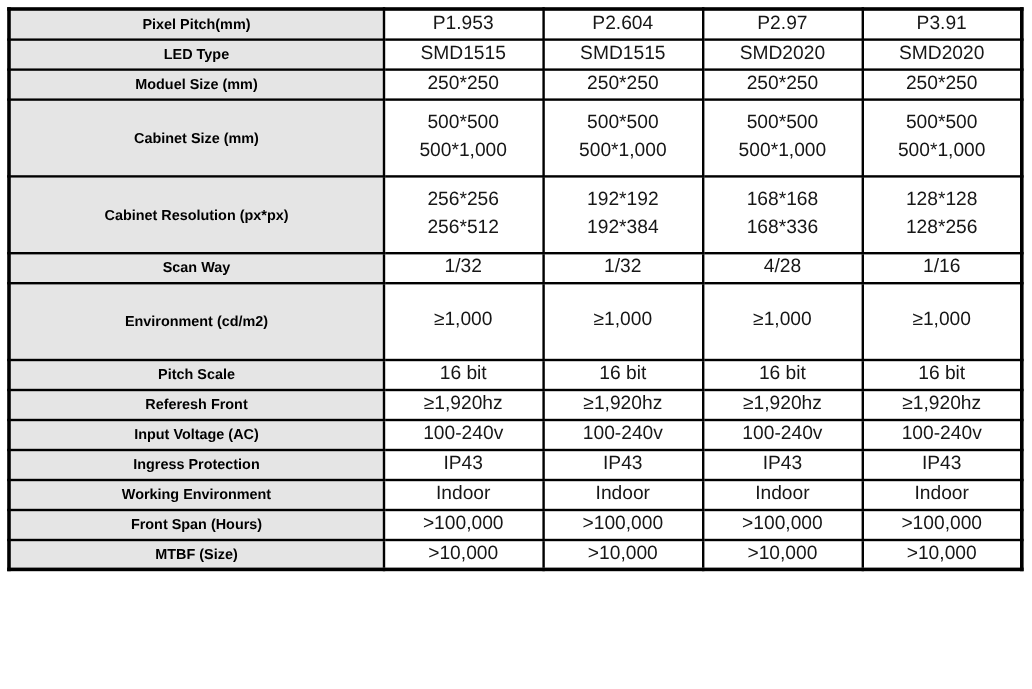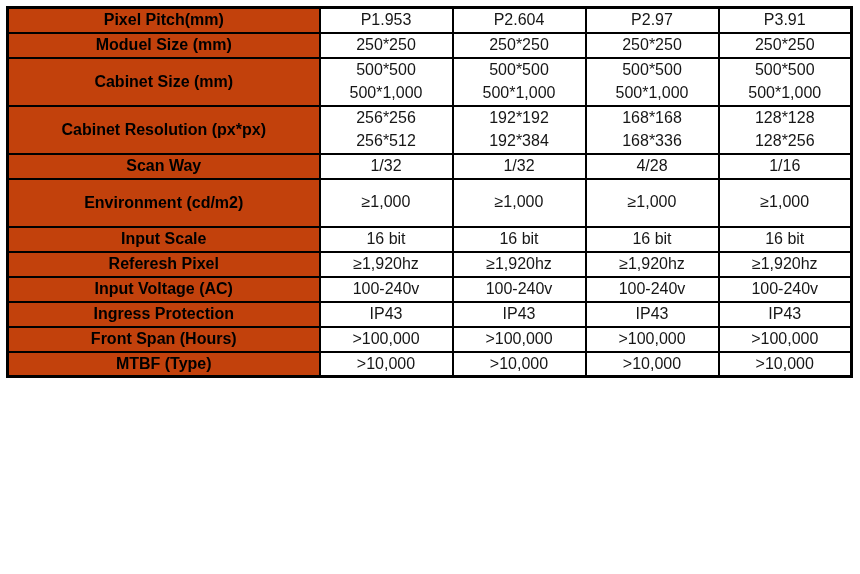--- a/index.html
+++ b/index.html
@@ -17,54 +17,61 @@
   col.c-label{width:312px;}
   col.c-val{width:133px;}
   th,td{
     border:2px solid #000;
     text-align:center;
     vertical-align:middle;
     padding:0 2px;
     overflow:hidden;
   }
   th.label{
-    background:#c2410c;
+    background:#e5e5e5;
     font-weight:bold;
-    font-size:16px;
+    font-size:12px;
     color:#000;
   }
   td.value{
     background:#ffffff;
     font-weight:normal;
     font-size:16px;
     color:#161616;
     white-space:pre-line;
     line-height:1.42;
   }
   tr.single{height:25px;}
-  tr.tall{height:48px;}
+  tr.tall{height:64px;}
 </style>
 </head>
 <body>
 
 <table class="spec">
   <colgroup>
     <col class="c-label">
       <col class="c-val">
       <col class="c-val">
       <col class="c-val">
       <col class="c-val">
   </colgroup>
   <tbody>
     <tr class="single">
       <th class="label">Pixel Pitch(mm)</th>
       <td class="value">P1.953</td>
       <td class="value">P2.604</td>
       <td class="value">P2.97</td>
       <td class="value">P3.91</td>
+    </tr>
+    <tr class="single">
+      <th class="label">LED Type</th>
+      <td class="value">SMD1515</td>
+      <td class="value">SMD1515</td>
+      <td class="value">SMD2020</td>
+      <td class="value">SMD2020</td>
     </tr>
     <tr class="single">
       <th class="label">Moduel Size (mm)</th>
       <td class="value">250*250</td>
       <td class="value">250*250</td>
       <td class="value">250*250</td>
       <td class="value">250*250</td>
     </tr>
     <tr class="tall">
       <th class="label">Cabinet Size (mm)</th>
@@ -96,55 +103,62 @@
       <td class="value">1/16</td>
     </tr>
     <tr class="tall">
       <th class="label">Environment (cd/m2)</th>
       <td class="value">≥1,000</td>
       <td class="value">≥1,000</td>
       <td class="value">≥1,000</td>
       <td class="value">≥1,000</td>
     </tr>
     <tr class="single">
-      <th class="label">Input Scale</th>
+      <th class="label">Pitch Scale</th>
       <td class="value">16 bit</td>
       <td class="value">16 bit</td>
       <td class="value">16 bit</td>
       <td class="value">16 bit</td>
     </tr>
     <tr class="single">
-      <th class="label">Referesh Pixel</th>
+      <th class="label">Referesh Front</th>
       <td class="value">≥1,920hz</td>
       <td class="value">≥1,920hz</td>
       <td class="value">≥1,920hz</td>
       <td class="value">≥1,920hz</td>
     </tr>
     <tr class="single">
       <th class="label">Input Voltage (AC)</th>
       <td class="value">100-240v</td>
       <td class="value">100-240v</td>
       <td class="value">100-240v</td>
       <td class="value">100-240v</td>
     </tr>
     <tr class="single">
       <th class="label">Ingress Protection</th>
       <td class="value">IP43</td>
       <td class="value">IP43</td>
       <td class="value">IP43</td>
       <td class="value">IP43</td>
     </tr>
     <tr class="single">
+      <th class="label">Working Environment</th>
+      <td class="value">Indoor</td>
+      <td class="value">Indoor</td>
+      <td class="value">Indoor</td>
+      <td class="value">Indoor</td>
+    </tr>
+    <tr class="single">
       <th class="label">Front Span (Hours)</th>
       <td class="value">&gt;100,000</td>
       <td class="value">&gt;100,000</td>
       <td class="value">&gt;100,000</td>
       <td class="value">&gt;100,000</td>
     </tr>
     <tr class="single">
-      <th class="label">MTBF (Type)</th>
+      <th class="label">MTBF (Size)</th>
       <td class="value">&gt;10,000</td>
       <td class="value">&gt;10,000</td>
       <td class="value">&gt;10,000</td>
       <td class="value">&gt;10,000</td>
     </tr>
   </tbody>
 </table>
 
 </body></html>

